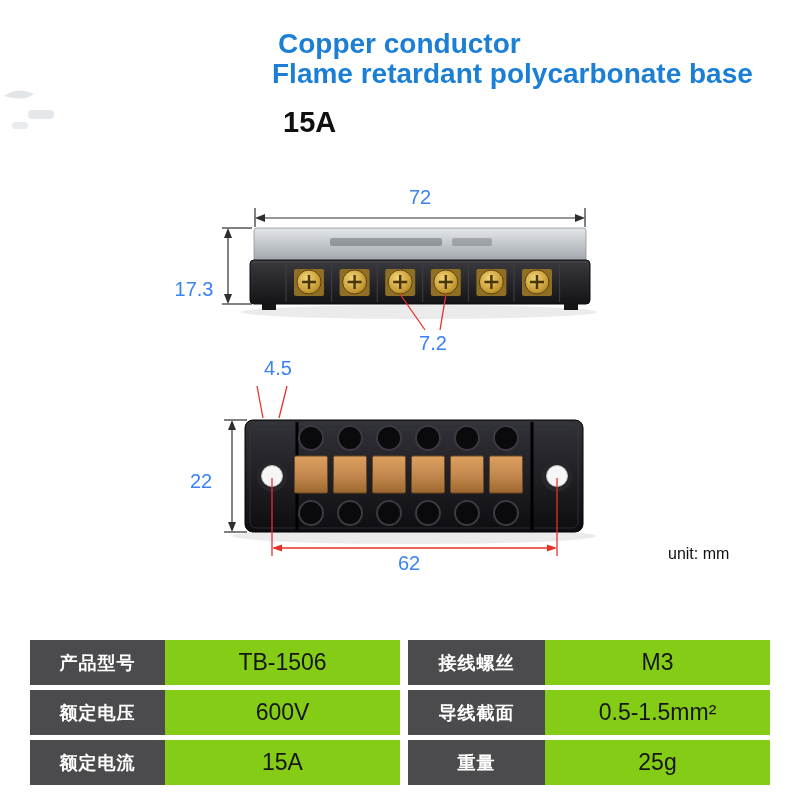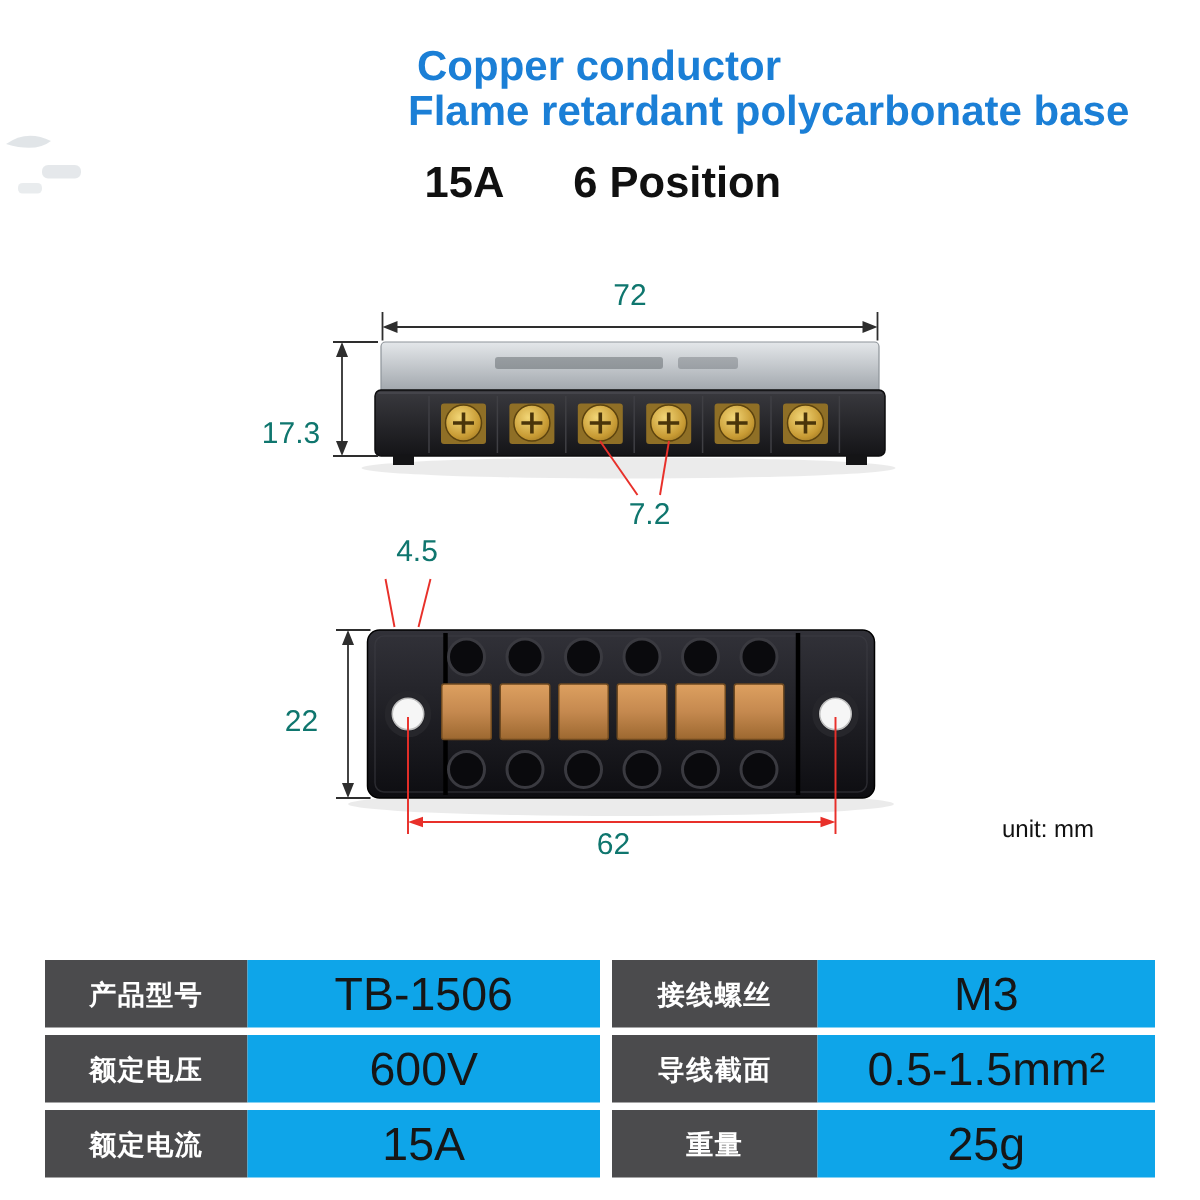--- a/index.html
+++ b/index.html
@@ -12,54 +12,53 @@
   .feature-2{left:272px;top:58px;}
   .title-line{position:absolute;left:283px;top:106px;display:flex;gap:46px;
               font-size:29px;font-weight:bold;color:#101010;}
 
   
   .watermark{position:absolute;left:0px;top:82px;opacity:.5;}
 
   
   .diagram{position:absolute;left:0;top:180px;width:800px;height:430px;}
   .diagram svg{position:absolute;left:0;top:0;}
-  .dim{position:absolute;font-size:20px;color:#0f766e;transform:translateX(-50%);white-space:nowrap;}
+  .dim{position:absolute;font-size:20px;color:#3b82f6;transform:translateX(-50%);white-space:nowrap;}
   .dim-72{left:420px;top:6px;}
   .dim-173{left:194px;top:98px;}
   .dim-72p{left:433px;top:152px;}
   .dim-45{left:278px;top:177px;}
   .dim-22{left:201px;top:276px;margin-top:14px;}
   .dim-62{left:409px;top:372px;}
   .unit-label{position:absolute;left:668px;top:365px;font-size:16px;color:#111;transform:none;}
 
   
   .spec-table{position:absolute;left:30px;top:640px;width:740px;}
   .trow{display:flex;height:45px;margin-bottom:5px;}
   .cell{display:flex;align-items:center;justify-content:center;white-space:nowrap;}
   .lab{background:#4b4b4d;color:#ffffff;font-size:18px;font-weight:600;letter-spacing:1px;}
-  .val{background:#0ea5e9;color:#161616;font-size:31px;}
+  .val{background:#84cc16;color:#161616;font-size:23px;}
   .w135{width:135px;} .w235{width:235px;} .w137{width:137px;} .w225{width:225px;}
   .spacer{width:8px;}
 </style>
 </head>
 <body>
 
 <div class="stage">
 
   <svg class="watermark" width="90" height="60" viewBox="0 0 90 60">
     <path d="M4 14 q14 -10 30 -2 q-10 8 -30 2z" fill="#c4ccd2"></path>
     <rect x="28" y="28" width="26" height="9" rx="4" fill="#ccd3d8"></rect>
     <rect x="12" y="40" width="16" height="7" rx="3" fill="#d4dade"></rect>
   </svg>
 
   <div class="feature-line feature-1">Copper conductor</div>
   <div class="feature-line feature-2">Flame retardant polycarbonate base</div>
   <div class="title-line">
     <span>15A</span>
-    <span>6 Position</span>
   </div>
 
   <div class="diagram">
     <svg width="800" height="430" viewBox="0 0 800 430">
       <defs>
         <linearGradient id="covG" x1="0" y1="0" x2="0" y2="1">
           <stop offset="0" stop-color="#e4e7ea"></stop>
             <stop offset="1" stop-color="#9aa0a6"></stop>
         </linearGradient>
         <linearGradient id="baseG" x1="0" y1="0" x2="0" y2="1">

